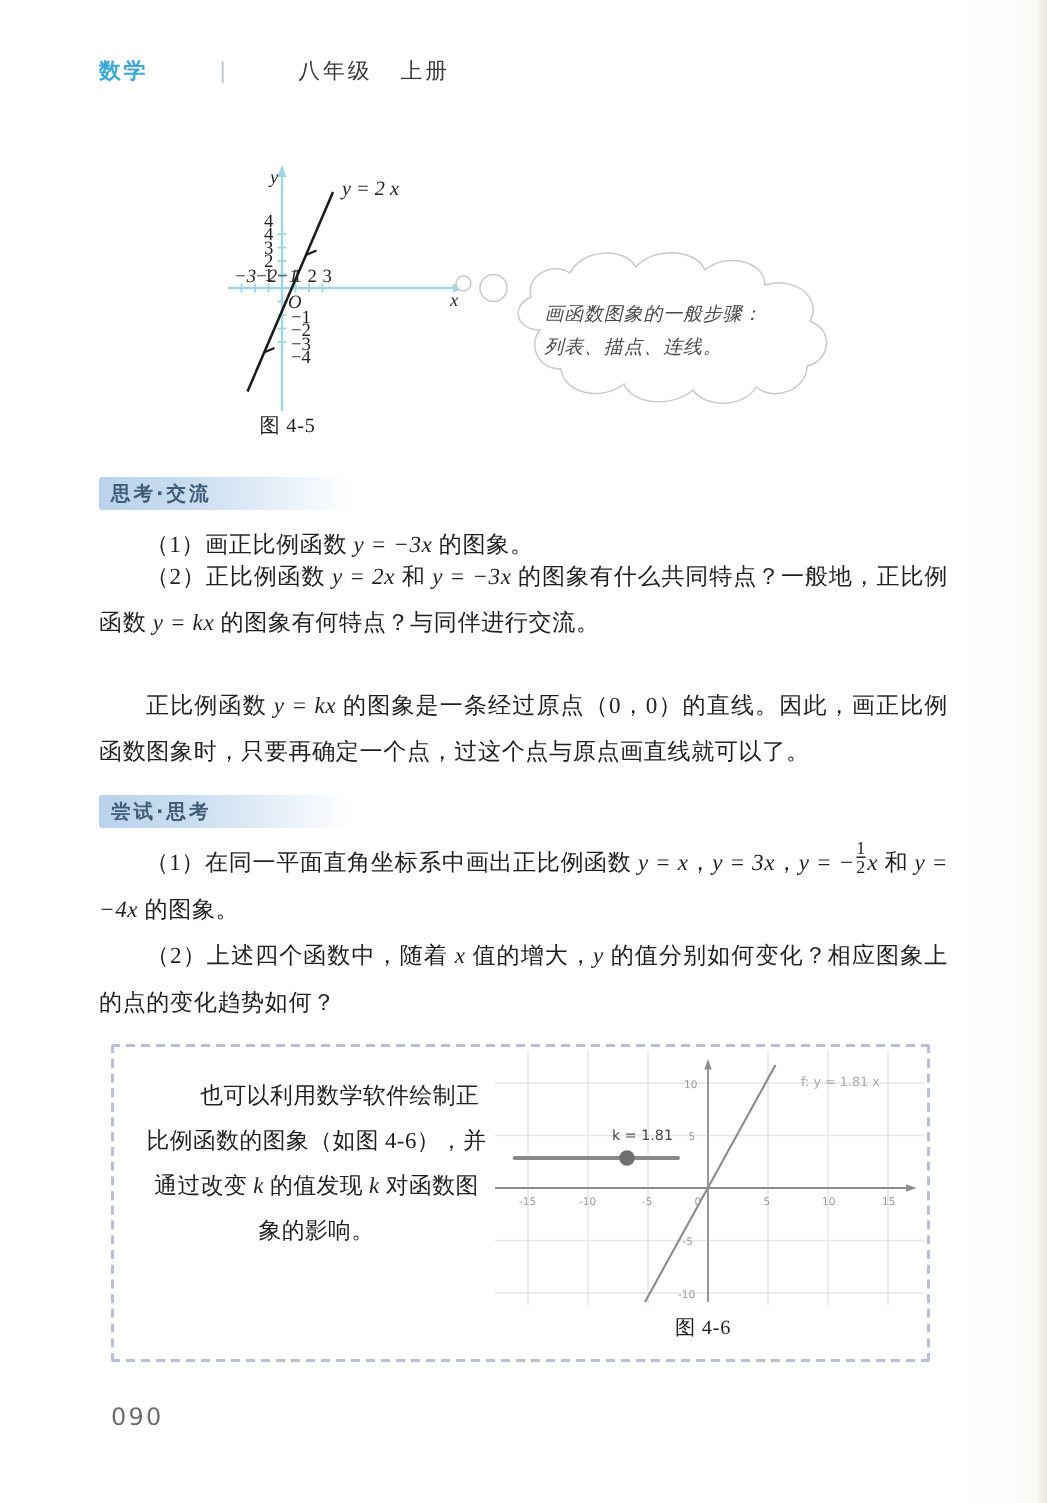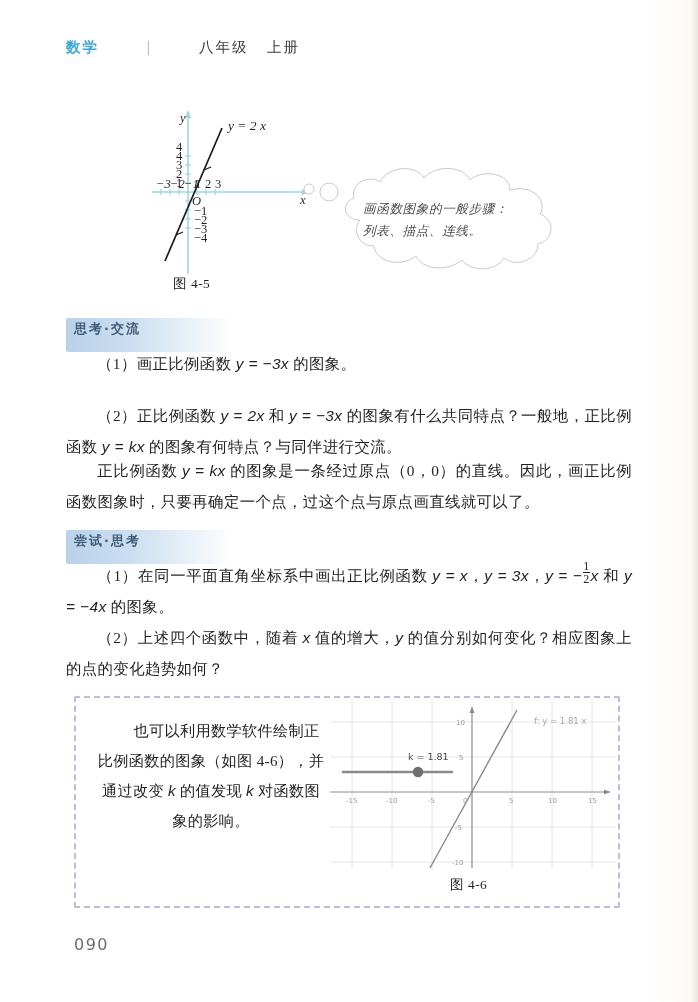--- a/index.html
+++ b/index.html
@@ -90,21 +90,21 @@
     line-height: 22px;
     color: #4a4a4a;
     letter-spacing: 0.6px;
     font-style: italic;
   }
 
   
   .badge {
     position: absolute;
     left: 66px;
-    height: 34px;
+    height: 22px;
     width: 168px;
     background: linear-gradient(to right, #b9d2ea 0%, #cbdef1 38%, #e4eef8 68%, rgba(240,246,252,0) 100%);
     border-radius: 2px;
   }
   .badge span {
     position: absolute;
     left: 8px;
     top: 2px;
     font-family: "DejaVu Sans", sans-serif;
     font-size: 13px;
@@ -117,21 +117,21 @@
   .para {
     position: absolute;
     left: 66px;
     width: 566px;
     font-size: 15.4px;
     line-height: 31px;
     letter-spacing: 0.4px;
     text-align: justify;
   }
   .para .indent { display: inline-block; width: 31px; }
-  .m { font-family: Liberation Sans, sans-serif; font-style: italic; }
+  .m { font-family: Liberation Serif, serif; font-style: italic; }
   .mn { font-family: "Liberation Serif", serif; font-style: normal; }
 
   .frac {
     display: inline-block;
     vertical-align: -0.42em;
     text-align: center;
     font-size: 0.78em;
     line-height: 1.05;
     margin: 0 1px;
     position: relative;
@@ -296,21 +296,21 @@
   </div>
 
   <div class="badge" style="top:318px;">
     <span>思考·交流</span>
   </div>
 
   <div class="para" style="top:348px;">
     <span class="indent"></span><span>（1）</span><span>画正比例函数 </span><span class="m">y = −3x</span><span> 的图象。</span>
   </div>
 
-  <div class="para" style="top:400px;">
+  <div class="para" style="top:369px;">
     <span class="indent"></span><span>（2）</span><span>正比例函数 </span><span class="m">y = 2x</span><span> 和 </span><span class="m">y = −3x</span><span> 的图象有什么共同特点？一般地，正比例函数 </span><span class="m">y = kx</span><span> 的图象有何特点？与同伴进行交流。</span>
   </div>
 
   <div class="para" style="top:455px;">
     <span class="indent"></span><span>正比例函数 </span><span class="m">y = kx</span><span> 的图象是一条经过原点（0，0）的直线。因此，画正比例函数图象时，只要再确定一个点，过这个点与原点画直线就可以了。</span>
   </div>
 
   <div class="badge" style="top:530px;">
     <span>尝试·思考</span>
   </div>

